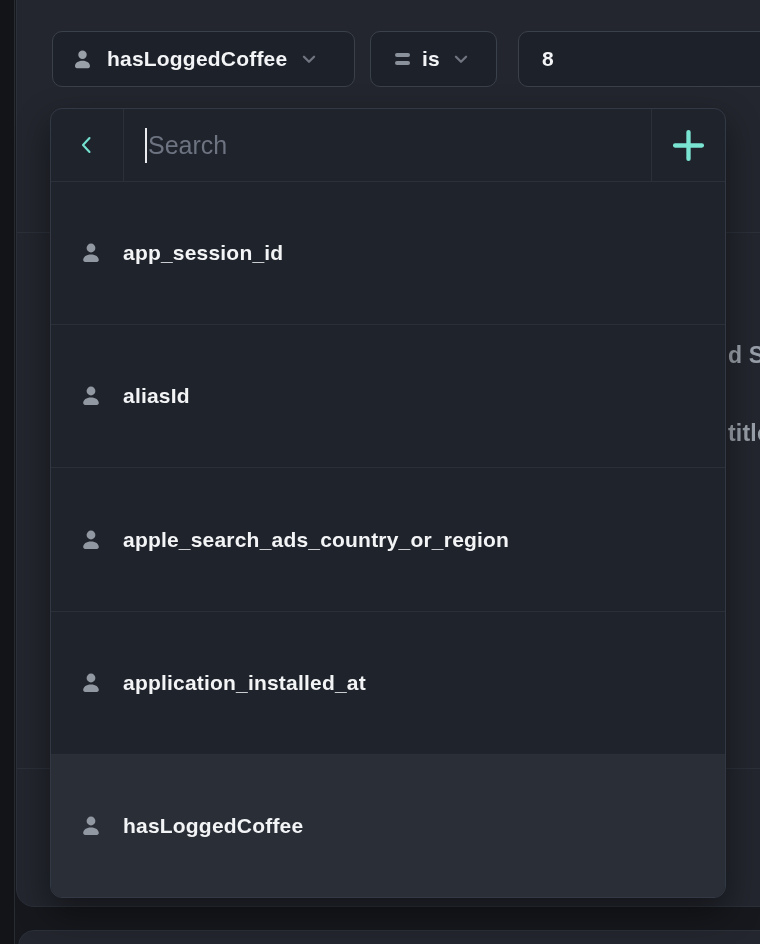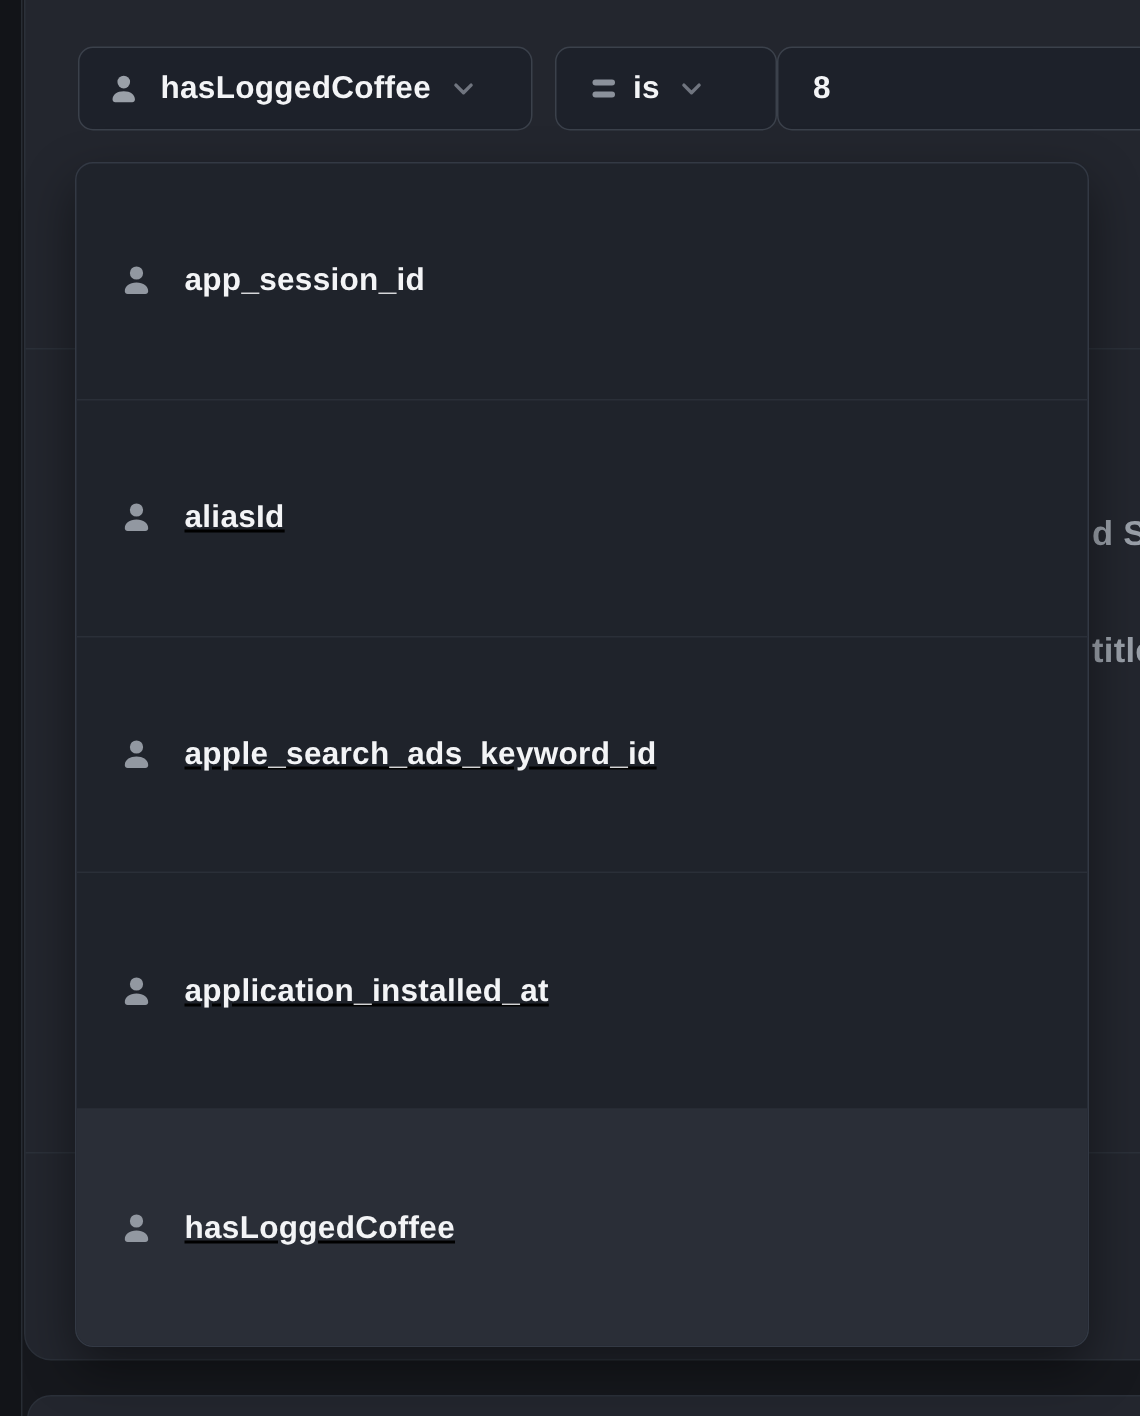--- a/index.html
+++ b/index.html
@@ -36,21 +36,21 @@
   .bg-text.t2{top:420px;}
 
   
   .pill{
     position:absolute;top:31px;height:56px;box-sizing:border-box;
     background:#1d212a;border:1px solid #3b414b;border-radius:10px;
     display:flex;align-items:center;color:#f3f4f6;
     font-size:21px;font-weight:600;letter-spacing:.2px;cursor:pointer;
   }
   .pill-property{left:52px;width:303px;padding:0 18px;gap:13px;}
-  .pill-operator{left:370px;width:148px;padding:0 24px;gap:12px;}
+  .pill-operator{left:370px;width:127px;padding:0 24px;gap:12px;}
   .pill-value{left:518px;width:270px;padding:0 0 0 23px;border-radius:10px;}
   .icon{display:inline-flex;align-items:center;justify-content:center;flex:none;}
   .person-icon svg{width:23px;height:23px;fill:#9aa0a8;}
   .chev-down svg{width:18px;height:18px;stroke:#70757f;fill:none;stroke-width:2;stroke-linecap:round;stroke-linejoin:round;}
   .equals-icon{flex-direction:column;gap:4.5px;}
   .equals-icon i{display:block;width:15px;height:3.5px;border-radius:2px;background:#8b919b;}
 
   
   .dropdown{
     position:absolute;left:50px;top:108px;width:676px;height:790px;
@@ -69,21 +69,21 @@
     font-size:25px;padding:0 0 0 1px;
   }
   .search-input::placeholder{color:#6d7380;opacity:1;}
   .add-btn{width:73px;flex:none;display:flex;align-items:center;justify-content:center;border-left:1px solid #2b303a;cursor:pointer;}
   .add-btn svg{width:33px;height:33px;stroke:#7ae4d3;fill:none;stroke-width:2.1;stroke-linecap:round;}
   .dd-list{flex:1;display:flex;flex-direction:column;}
   .dd-row{
     flex:1;display:flex;align-items:center;gap:20px;padding-left:28px;
     cursor:pointer;
   }
-  .dd-row + .dd-row{border-top:1px solid #2a2f38;text-decoration:underline;}
+  .dd-row + .dd-row{border-top:1px solid #2a2f38;}
   .dd-row.selected{background:#2a2e37;}
   .dd-row .person-icon svg{width:24px;height:24px;fill:#9298a1;}
   .dd-row-label{color:#f3f4f6;font-size:21px;font-weight:600;letter-spacing:.2px;white-space:nowrap;}
 </style>
 </head>
 <body>
 
 <div class="viewport">
 
   <div class="main-card"></div>
@@ -121,20 +121,40 @@
           <path d="M3.5 6l4.5 4.5L12.5 6"></path>
         </svg>
     </span>
   </div>
 
   <div class="pill pill-value">
     <span>8</span>
   </div>
 
   <div class="dropdown">
+    <div class="dd-header">
+      <div class="back-btn">
+        <span class="icon">
+          <svg viewBox="0 0 24 24">
+              <path d="M14.5 5L8 12l6.5 7"></path>
+            </svg>
+        </span>
+      </div>
+      <div class="search-wrap">
+        <span class="caret"></span>
+        <input class="search-input" type="text" placeholder="Search" style="">
+      </div>
+      <div class="add-btn">
+        <span class="icon">
+          <svg viewBox="0 0 16 16">
+              <path d="M8 1.5v13M1.5 8h13"></path>
+            </svg>
+        </span>
+      </div>
+    </div>
     <div class="dd-list">
         <div class="dd-row">
     <span class="icon person-icon">
       <svg viewBox="0 0 24 24">
               <circle cx="12" cy="7" r="4.4"></circle>
               <path d="M12 13.4c-4.7 0-7.8 2.4-7.8 5.7 0 1 .8 1.9 1.9 1.9h11.8c1.1 0 1.9-.9 1.9-1.9 0-3.3-3.1-5.7-7.8-5.7z"></path>
             </svg>
     </span>
     <span class="dd-row-label">app_session_id</span>
   </div>
@@ -147,21 +167,21 @@
     </span>
     <span class="dd-row-label">aliasId</span>
   </div>
         <div class="dd-row">
     <span class="icon person-icon">
       <svg viewBox="0 0 24 24">
               <circle cx="12" cy="7" r="4.4"></circle>
               <path d="M12 13.4c-4.7 0-7.8 2.4-7.8 5.7 0 1 .8 1.9 1.9 1.9h11.8c1.1 0 1.9-.9 1.9-1.9 0-3.3-3.1-5.7-7.8-5.7z"></path>
             </svg>
     </span>
-    <span class="dd-row-label">apple_search_ads_keyword_id</span>
+    <span class="dd-row-label">apple_search_ads_country_or_region</span>
   </div>
         <div class="dd-row">
     <span class="icon person-icon">
       <svg viewBox="0 0 24 24">
               <circle cx="12" cy="7" r="4.4"></circle>
               <path d="M12 13.4c-4.7 0-7.8 2.4-7.8 5.7 0 1 .8 1.9 1.9 1.9h11.8c1.1 0 1.9-.9 1.9-1.9 0-3.3-3.1-5.7-7.8-5.7z"></path>
             </svg>
     </span>
     <span class="dd-row-label">application_installed_at</span>
   </div>

